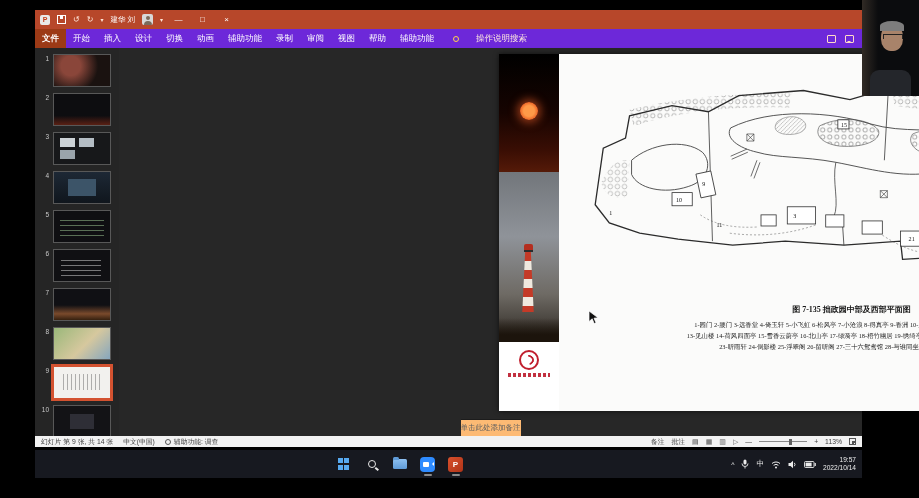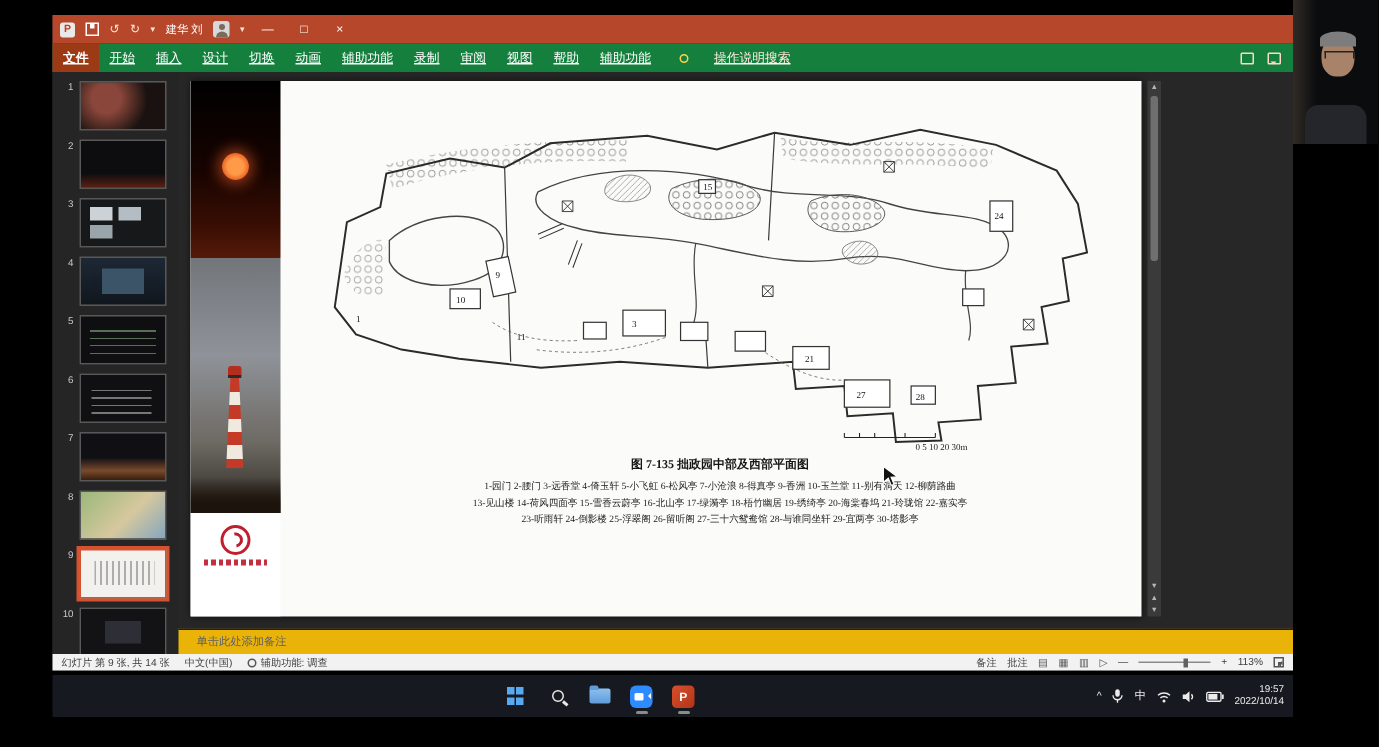--- a/index.html
+++ b/index.html
@@ -21,22 +21,22 @@
   .glyph { color:#ffe3d6; font-size:8px; line-height:1; }
   .glyph.sm { font-size:6px; }
   .t-title { flex:1; text-align:center; font-size:8.5px; white-space:nowrap; overflow:hidden; color:#fff; }
   .t-right { display:flex; align-items:center; gap:7px; }
   .user { font-size:7.5px; }
   .avatar { width:11px; height:11px; border-radius:2px; background:#d8d8d8; position:relative; display:inline-block; overflow:hidden;}
   .avatar::before { content:""; position:absolute; left:3.5px; top:2px; width:4px; height:4px; border-radius:50%; background:#7a6a5a; }
   .avatar::after { content:""; position:absolute; left:1.5px; top:6.5px; width:8px; height:5px; border-radius:4px 4px 0 0; background:#7a6a5a; }
   .winbtn { width:17px; text-align:center; font-size:8px; color:#fff; }
 
-  .ribbon { height:19px; background:#15803d; display:flex; align-items:center;
-    color:#fff; font-size:8.5px; flex:none;text-decoration:underline; }
+  .ribbon { height:19px; background:#6d28d9; display:flex; align-items:center;
+    color:#fff; font-size:8.5px; flex:none; }
   .tab { padding:0 7px; height:100%; display:flex; align-items:center; white-space:nowrap; }
   .tab.file { background:#9c3a16; font-weight:bold; }
   .rsearch { display:flex; align-items:center; gap:17px; margin-left:12px; color:#ffe9df; }
   .bulb { width:6px; height:6px; border:1px solid #ffd34d; border-radius:50%; display:inline-block; }
   .rright { margin-left:auto; display:flex; align-items:center; gap:9px; padding-right:8px; }
   .ric { width:9px; height:8px; border:1px solid #ffd9c8; display:inline-block; border-radius:1px; position:relative; }
   .ric.comment::after { content:""; position:absolute; left:1px; bottom:-3px; border:2px solid transparent; border-top-color:#ffd9c8; }
 
   .workspace { flex:1; display:flex; min-height:0; }
 
@@ -53,21 +53,21 @@
   .t4 { background:linear-gradient(#1d2835,#10161d); }
   .t4::after { content:""; position:absolute; left:14px; top:7px; width:28px; height:17px; background:#3c5468; }
   .t5 { background-color:#0f0f12; background-image:repeating-linear-gradient(180deg, transparent 0 4px, rgba(150,190,140,.55) 4px 5px); background-size:44px 24px; background-position:6px 5px; background-repeat:no-repeat; }
   .t6 { background-color:#101013; background-image:repeating-linear-gradient(180deg, transparent 0 4px, rgba(220,220,220,.5) 4px 5px); background-size:40px 22px; background-position:7px 6px; background-repeat:no-repeat; }
   .t7 { background:linear-gradient(#101014 52%, #7a4a2c 80%, #35200f 100%); }
   .t8 { background:linear-gradient(135deg,#9ab87a 0%, #d6c89e 55%, #86a6be 100%); }
   .t9 { background-color:#f2f1ee; background-image:repeating-linear-gradient(90deg, rgba(90,90,90,.45) 0 1px, transparent 1px 4px); background-size:40px 16px; background-position:9px 7px; background-repeat:no-repeat; }
   .t10 { background:#131316; }
   .t10::after { content:""; position:absolute; left:16px; top:8px; width:24px; height:15px; background:#2e2e36; }
 
-  .rightcol { flex:1; display:flex; flex-direction:column; min-width:0; }
+  .rightcol { flex:1; display:flex; flex-direction:column; min-width:0;align-items:center; }
   .editor { flex:1; position:relative; background:#272727; min-height:0; }
 
   .slide { position:absolute; left:8px; top:6px; width:634px; height:357px; background:#fbfbfa;
     box-shadow:0 0 5px rgba(0,0,0,.65); overflow:hidden; }
 
   
   .strip { position:absolute; left:0; top:0; width:60px; height:100%; }
   .seg-sun { position:absolute; left:0; right:0; top:0; height:118px;
     background:linear-gradient(#000 0%, #160401 50%, #3a0e04 82%, #551a08 100%); }
   .sun { position:absolute; left:50%; top:48px; width:18px; height:18px; margin-left:-9px; border-radius:50%;
@@ -99,22 +99,22 @@
   .legend { margin-top:4px; text-align:center; font-size:6.4px; line-height:11px;
     color:#222; font-family:"Liberation Serif", serif; white-space:nowrap; }
 
   
   .vscroll { position:absolute; left:646px; top:6px; width:9px; height:357px; background:#3a3a3a;
     display:flex; flex-direction:column; align-items:center; font-size:5px; color:#b5b5b5; }
   .sarr { flex:none; line-height:8px; }
   .sthumb { width:5px; height:110px; background:#6f6f6f; border-radius:2px; margin:2px 0; }
   .sspace { flex:1; }
 
-  .notes { height:17px; background:#eab308; border-top:1px solid #1c1c1c; display:flex;
-    align-items:center; padding-left:12px; font-size:7.5px; color:#606060; flex:none; }
+  .notes { height:17px; background:#fdba74; border-top:1px solid #1c1c1c; display:flex;
+    align-items:center; padding-left:0; font-size:7.5px; color:#606060; flex:none; }
 
   
   .status { height:11px; background:#f2f2f2; display:flex; align-items:center;
     font-size:6.8px; color:#3d3d3d; padding:0 6px; gap:10px; flex:none; }
   .acc { display:flex; align-items:center; gap:3px; }
   .accic { width:6px; height:6px; border:1px solid #555; border-radius:50%; display:inline-block; }
   .sb-right { margin-left:auto; display:flex; align-items:center; gap:7px; }
   .viewic { font-size:7px; color:#555; }
   .ztrack { width:48px; height:1px; background:#8a8a8a; position:relative; display:inline-block; }
   .zknob { position:absolute; left:62%; top:-2.5px; width:3.5px; height:6px; background:#616161; }

